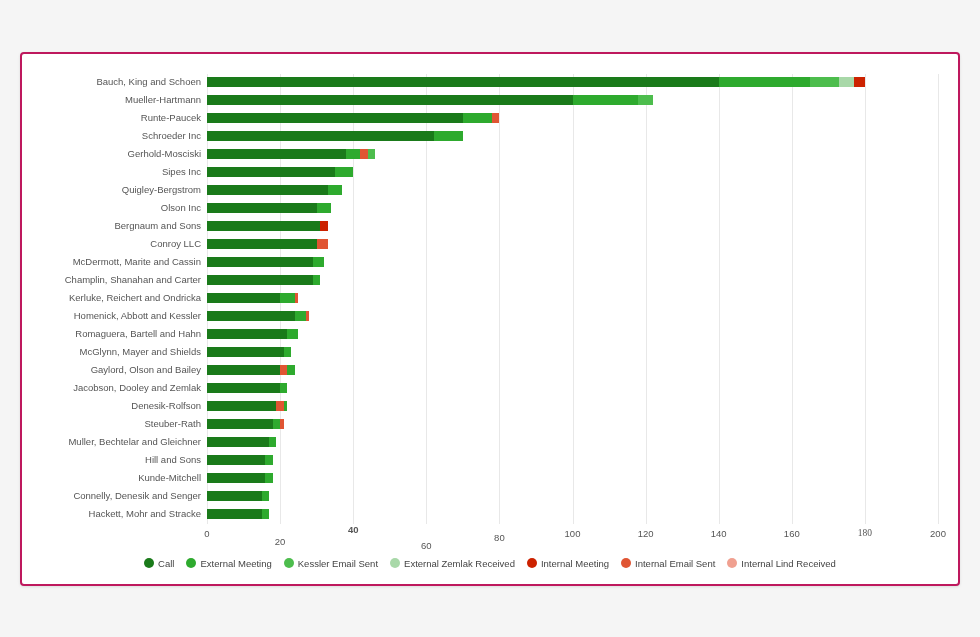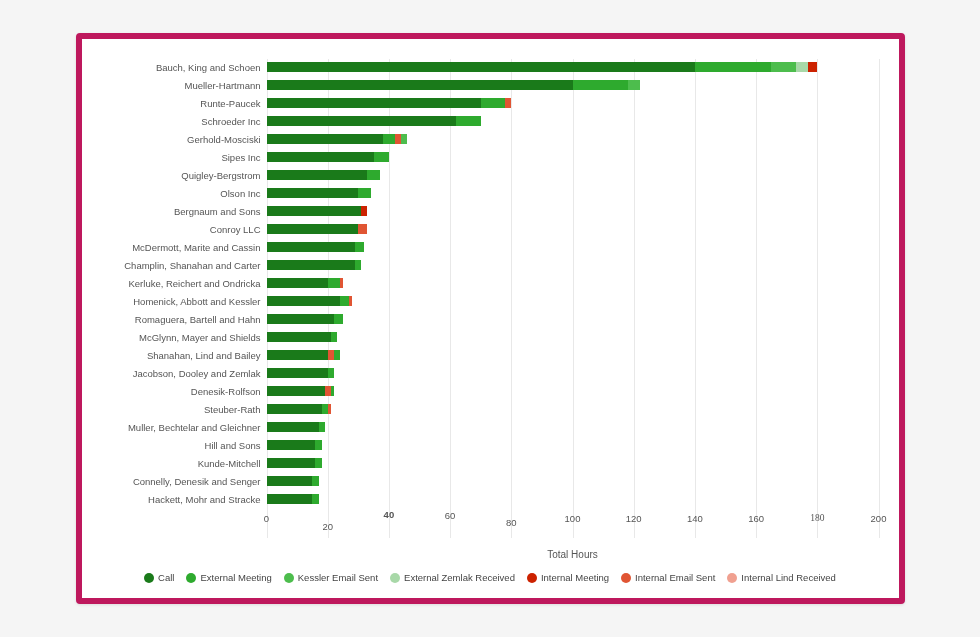--- a/index.html
+++ b/index.html
@@ -9,24 +9,24 @@
       font-size: 11px;
       color: #333;
       display: flex;
       align-items: center;
       justify-content: center;
       min-height: 100vh;
       padding: 10px;
     }
     .chart-container {
       background: #fff;
-      border: 6px solid #be185d;
+      border: 2px solid #be185d;
       border-radius: 4px;
       padding: 20px 20px 15px 20px;
-      width: 829px;
+      width: 940px;
       box-shadow: 0 1px 3px rgba(0,0,0,0.1);
     }
     .chart-area {
       display: flex;
       flex-direction: row;
       width: 100%;
     }
     .y-axis {
       display: flex;
       flex-direction: column;
@@ -131,21 +131,21 @@
         <div class="y-label">Quigley-Bergstrom</div>
         <div class="y-label">Olson Inc</div>
         <div class="y-label">Bergnaum and Sons</div>
         <div class="y-label">Conroy LLC</div>
         <div class="y-label">McDermott, Marite and Cassin</div>
         <div class="y-label">Champlin, Shanahan and Carter</div>
         <div class="y-label">Kerluke, Reichert and Ondricka</div>
         <div class="y-label">Homenick, Abbott and Kessler</div>
         <div class="y-label">Romaguera, Bartell and Hahn</div>
         <div class="y-label">McGlynn, Mayer and Shields</div>
-        <div class="y-label">Shanahan, Lind and Bailey</div>
+        <div class="y-label">Gaylord, Olson and Bailey</div>
         <div class="y-label">Jacobson, Dooley and Zemlak</div>
         <div class="y-label">Denesik-Rolfson</div>
         <div class="y-label">Steuber-Rath</div>
         <div class="y-label">Muller, Bechtelar and Gleichner</div>
         <div class="y-label">Hill and Sons</div>
         <div class="y-label">Kunde-Mitchell</div>
         <div class="y-label">Connelly, Denesik and Senger</div>
         <div class="y-label">Hackett, Mohr and Stracke</div>
       </div>
     <div class="plot-area">
@@ -273,30 +273,29 @@
           </div>
           <div class="bar-row">
             <div class="bar-segment" style="width: 7.5%; background-color: rgb(26, 122, 26);"></div>
             <div class="bar-segment" style="width: 1%; background-color: rgb(46, 170, 46);"></div>
           </div>
         </div>
       <div style="height:22px; position:relative;" id="xAxisContainer">
           <span class="x-tick" style="left: 0%; top: 4px;">0</span>
           <span class="x-tick" style="left: 10%; top: 12px;">20</span>
           <span class="x-tick" style="left: 20%; top: 0; font-weight: bold;">40</span>
-          <span class="x-tick" style="left: 30%; top: 1px;">60</span>
+          <span class="x-tick" style="left: 30%; top: 16px;">60</span>
           <span class="x-tick" style="left: 40%; top: 8px;">80</span>
           <span class="x-tick" style="left: 50%; top: 4px;">100</span>
           <span class="x-tick" style="left: 60%; top: 4px;">120</span>
           <span class="x-tick" style="left: 70%; top: 4px;">140</span>
           <span class="x-tick" style="left: 80%; top: 4px;">160</span>
           <span class="x-tick" style="left: 90%; top: 4px; font-family: Liberation Serif, serif;">180</span>
           <span class="x-tick" style="left: 100%; top: 4px;">200</span>
         </div>
-      <div class="x-axis-label">Total Hours</div>
     </div>
   </div>
   <div class="legend" id="legend">
       <div class="legend-item">
         <span class="legend-dot" style="background-color: rgb(26, 122, 26);"></span>
         <span>Call</span>
       </div>
       <div class="legend-item">
         <span class="legend-dot" style="background-color: rgb(46, 170, 46);"></span>
         <span>External Meeting</span>

